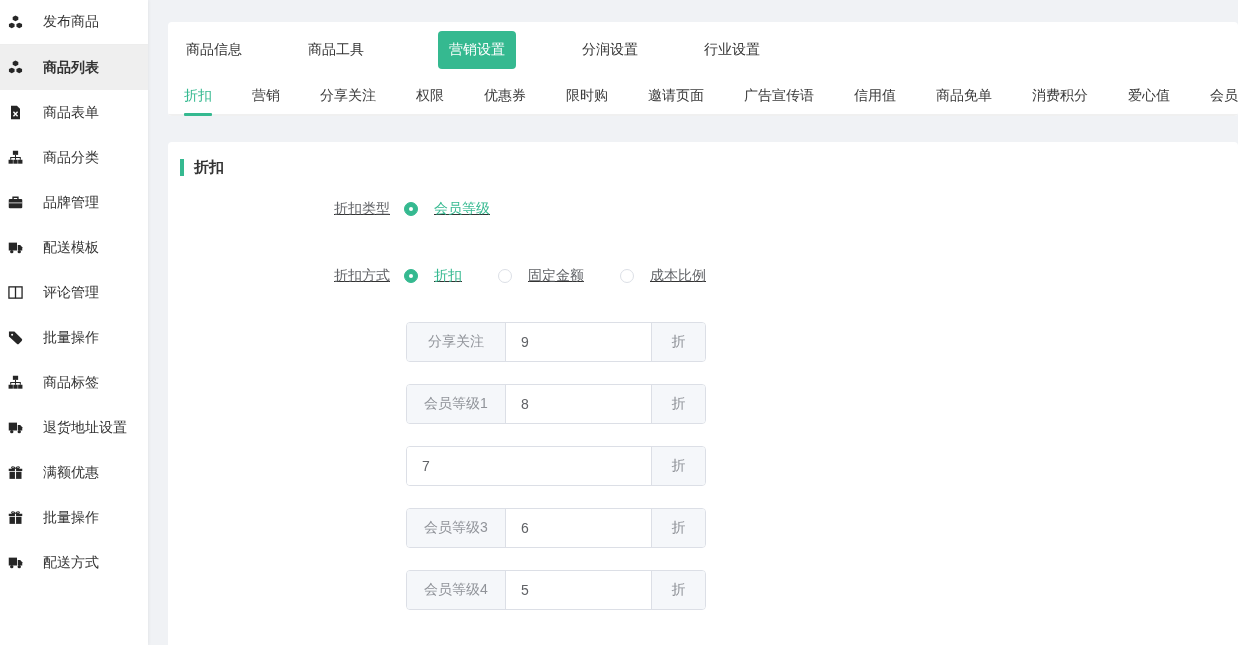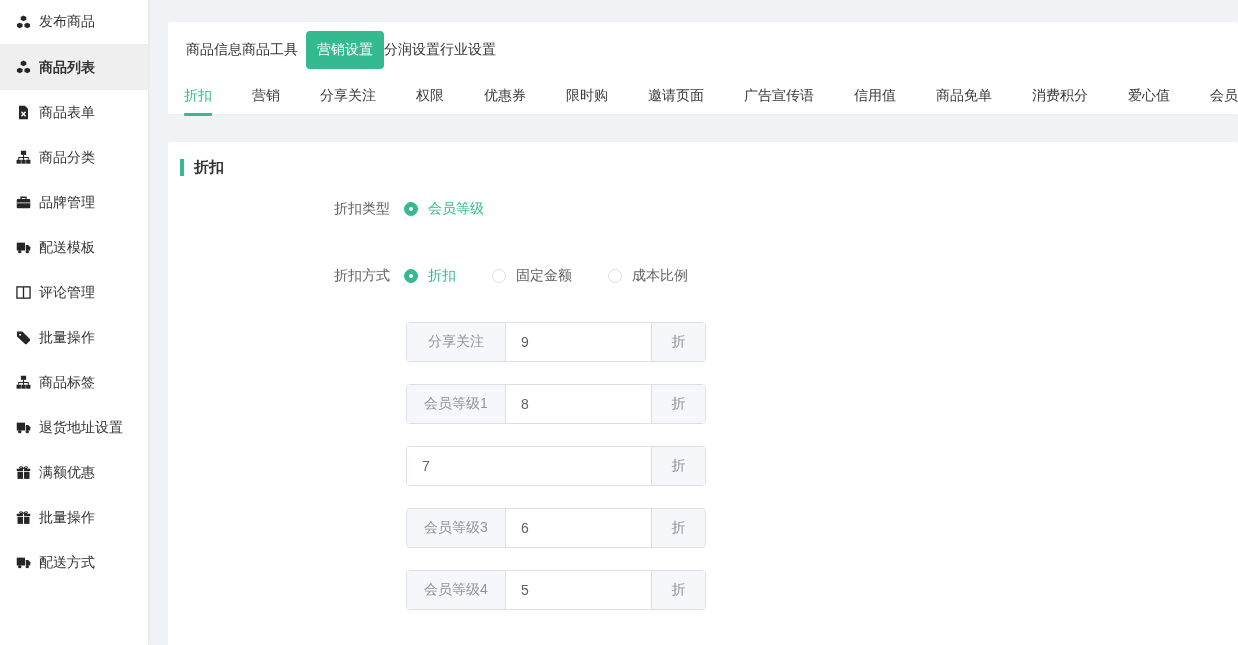--- a/index.html
+++ b/index.html
@@ -16,41 +16,42 @@
   .sidebar {
     position: absolute; left: 0; top: 0;
     width: 148px; height: 645px;
     background: #fff;
     box-shadow: 1px 0 3px rgba(0,0,0,0.05);
     z-index: 2;
   }
   .side-item {
     height: 45px;
     display: flex; align-items: center;
-    padding-left: 16px;
-    gap: 8px;
+    padding-left: 8px;
+    gap: 20px;
     color: #333;
     cursor: pointer;
     white-space: nowrap;
   }
   .side-item .icn { width: 15px; height: 15px; flex: 0 0 15px; display: inline-flex; color: #262626; }
   .side-item .icn svg { width: 15px; height: 15px; }
   .side-item.first { border-bottom: 1px solid #ededed; }
   .side-item.active { background: #efefef; font-weight: bold; }
 
   
   .main { position: absolute; left: 168px; top: 0; width: 1070px; height: 645px; }
 
   .card { background: #fff; border-radius: 4px; overflow: hidden; }
   .card-tabs { margin-top: 22px; height: 94px; }
 
   .tabs-row {
     height: 56px;
     display: flex; align-items: center;
     padding-left: 18px;
+    gap: 66px;
   }
   .tab { color: #333; cursor: pointer; white-space: nowrap; }
   .tab.active {
     background: var(--accent);
     color: #fff;
     padding: 10px 11px;
     border-radius: 4px;
     margin-left: 8px;
   }
 
@@ -75,35 +76,35 @@
     background: var(--accent); z-index: 1; border-radius: 1px;
   }
 
   .card-content { margin-top: 26px; height: 530px; padding-top: 16px; }
 
   .section-header { display: flex; align-items: center; margin-left: 12px; gap: 10px; }
   .section-bar { width: 4px; height: 17px; background: var(--accent); }
   .section-title { font-weight: bold; font-size: 15px; color: #333; }
 
   .form { margin-top: 20px; }
-  .form-row { display: flex; align-items: center; height: 24px; margin-bottom: 43px; }
+  .form-row { display: flex; align-items: center; height: 24px; margin-bottom: 43px; text-decoration: underline; }
   .form-label { width: 236px; text-align: right; padding-right: 14px; color: #606266; }
 
   .radio-option { display: flex; align-items: center; margin-right: 36px; cursor: pointer; }
   .radio {
     width: 14px; height: 14px; border-radius: 50%;
     border: 1px solid #dcdfe6; background: #fff; position: relative; flex: 0 0 14px;
   }
   .radio.checked { background: var(--accent); border-color: var(--accent); }
   .radio.checked::after {
     content: ""; position: absolute; left: 50%; top: 50%;
     width: 4px; height: 4px; border-radius: 50%; background: #fff;
     transform: translate(-50%, -50%);
   }
-  .radio-label { margin-left: 10px; color: #606266; }
+  .radio-label { margin-left: 16px; color: #606266; }
   .radio-option.checked .radio-label { color: var(--accent); }
 
   .levels { margin-left: 238px; margin-top: -9px; }
   .input-group {
     display: flex; width: 300px; height: 40px;
     border: 1px solid #dcdfe6; border-radius: 4px;
     margin-bottom: 22px; overflow: hidden; background: #fff;
   }
   .ig-prepend, .ig-append {
     background: #f5f7fa; color: #909399;

